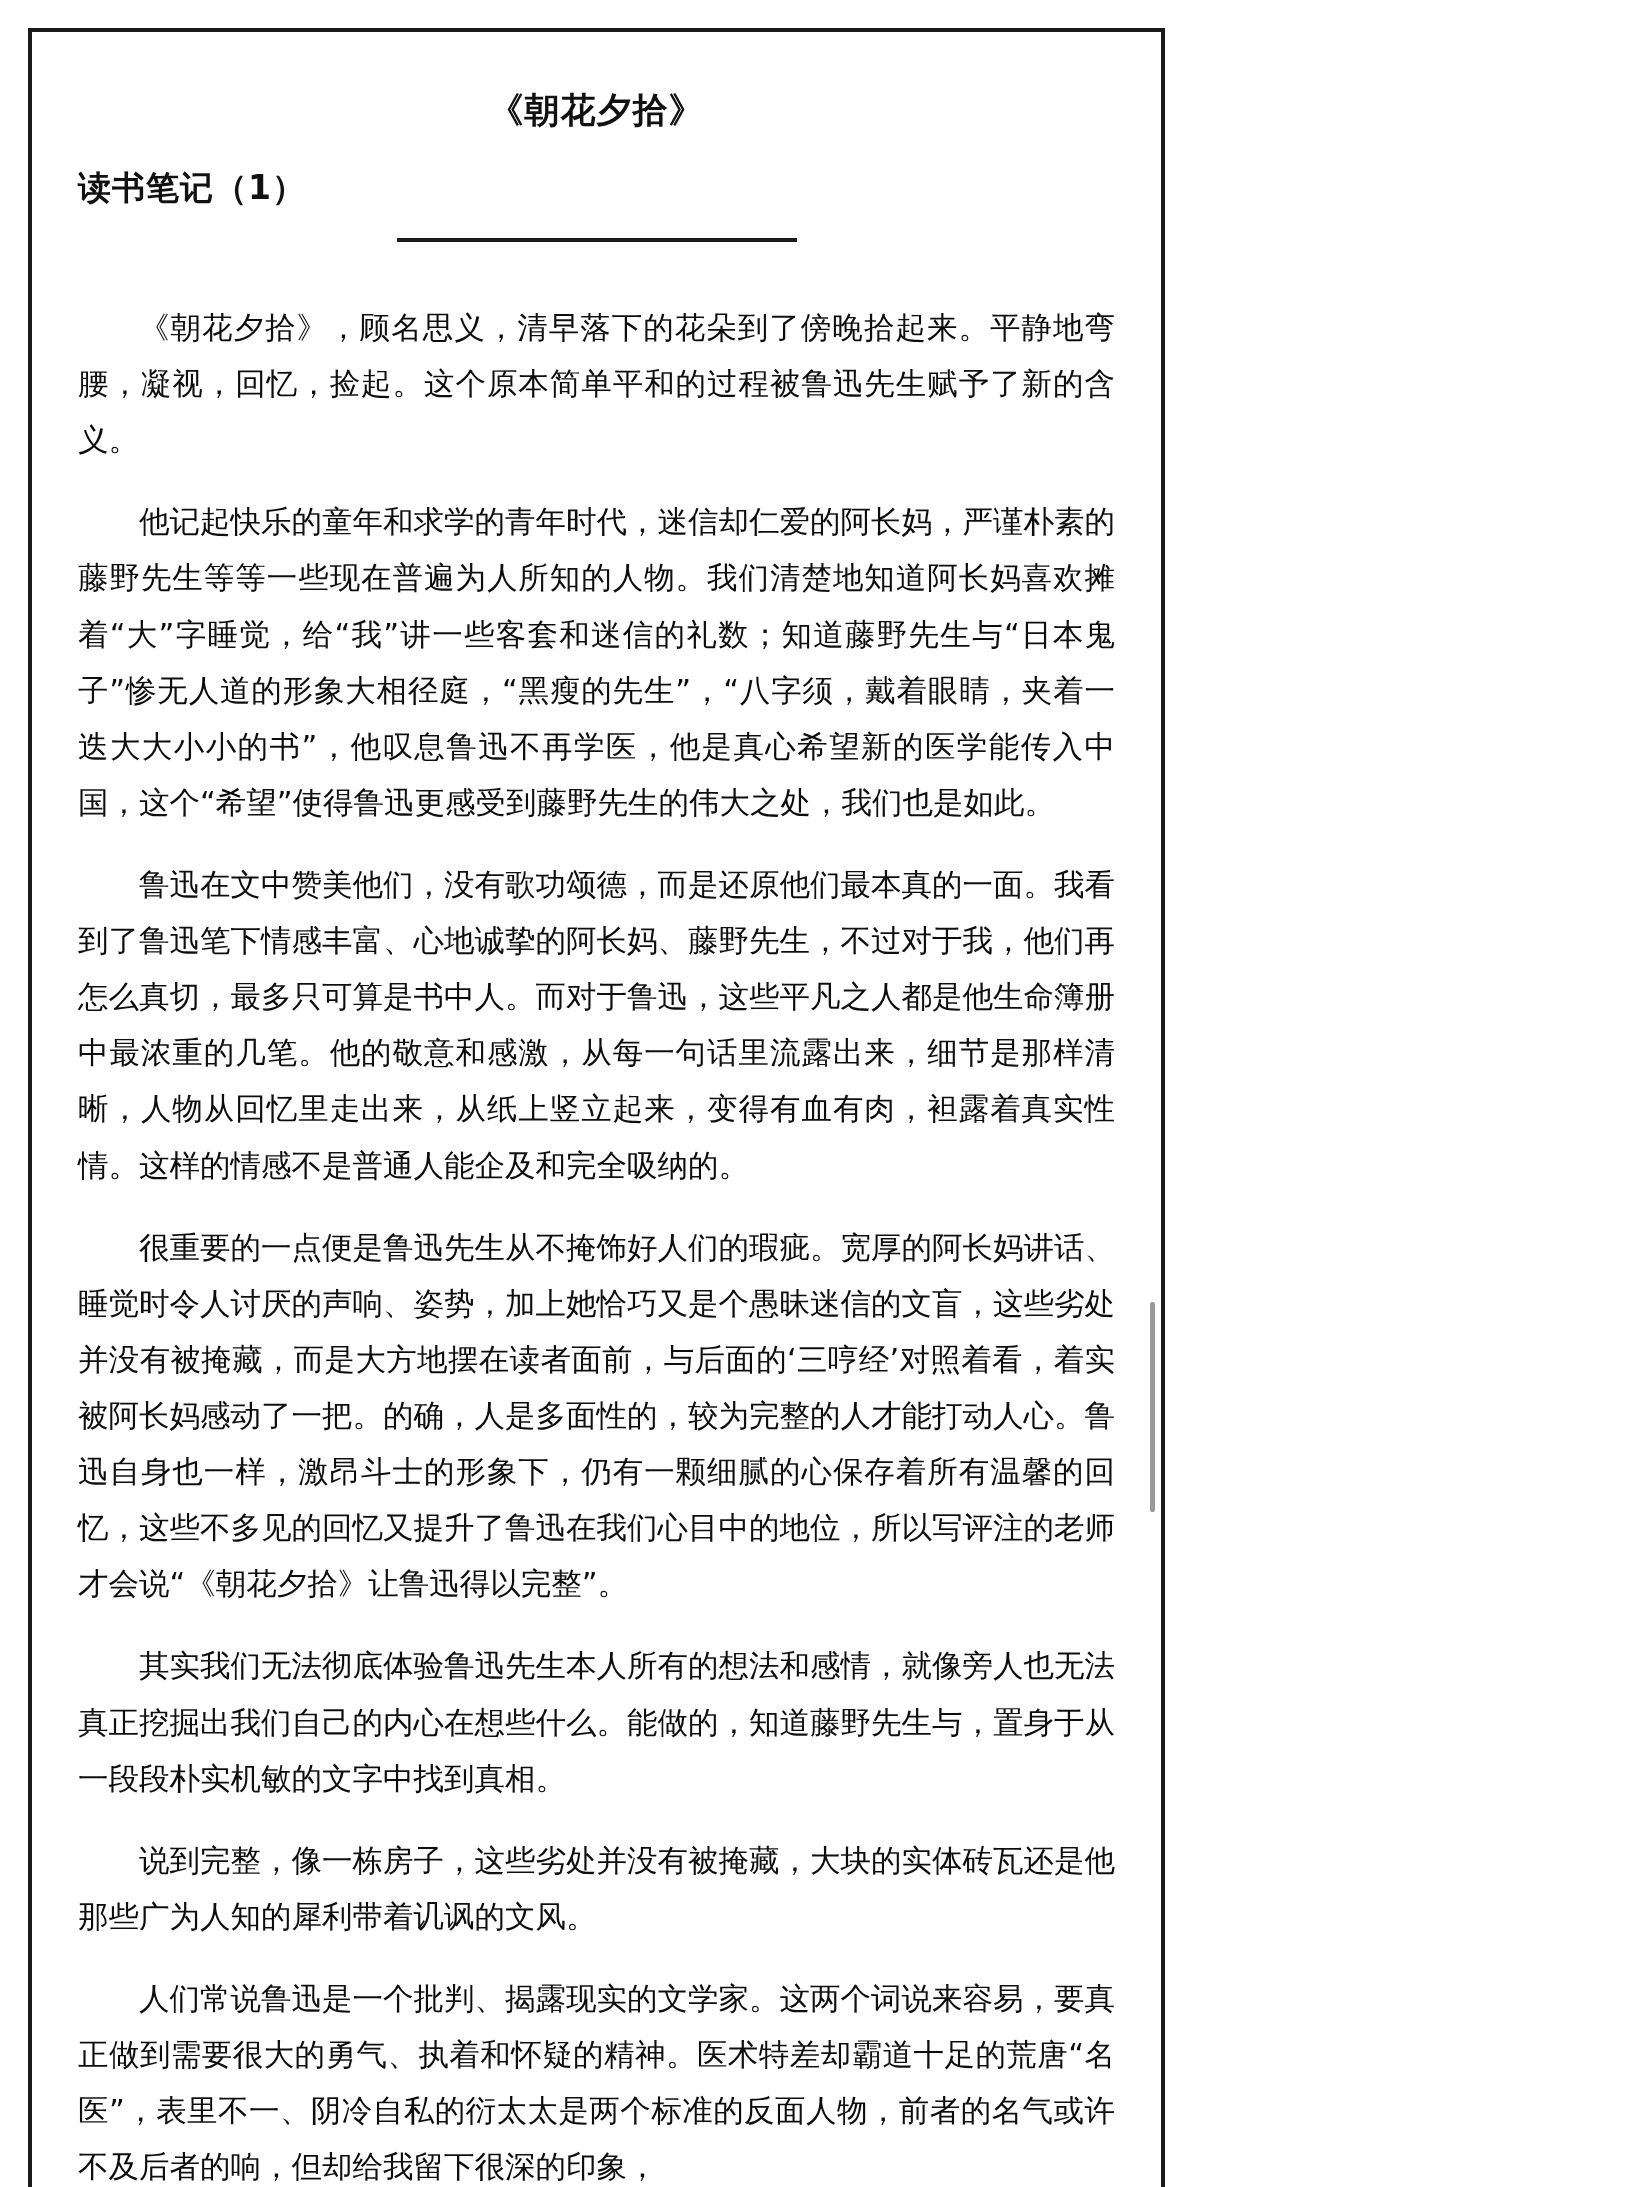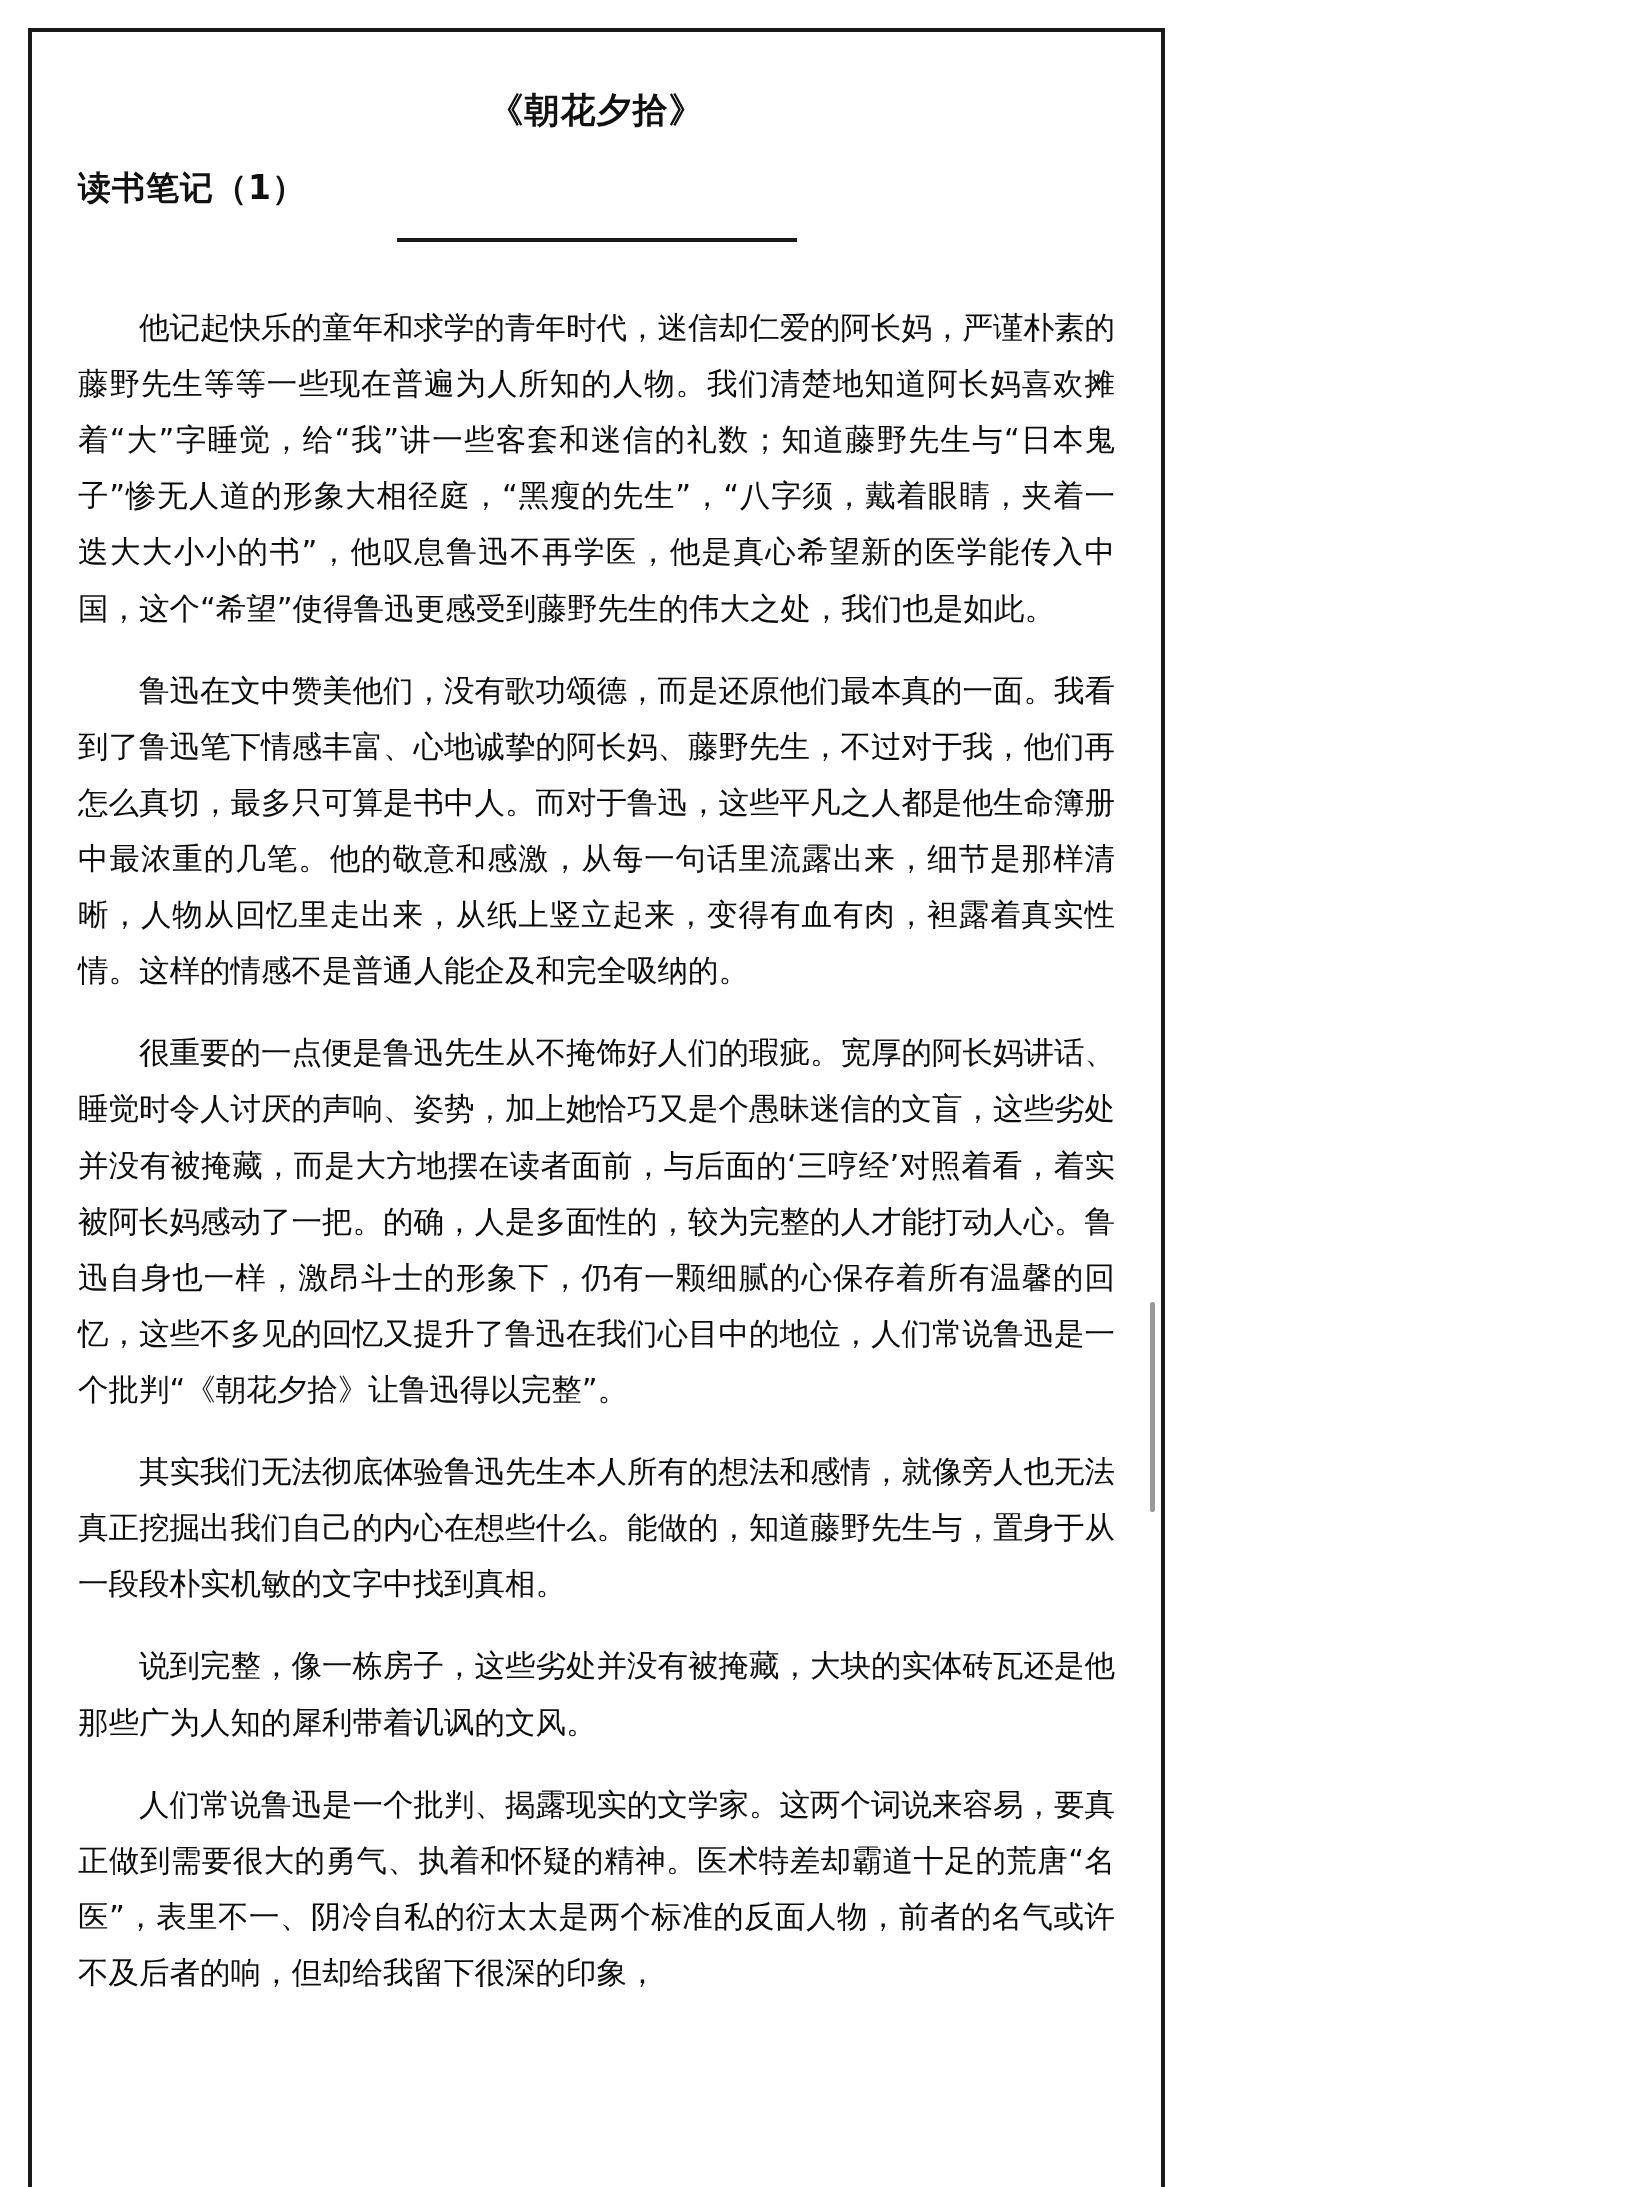--- a/index.html
+++ b/index.html
@@ -101,23 +101,24 @@
   <div class="sheet">
     <div class="sheet-inner">
 
       <div class="doc-title">《朝花夕拾》</div>
 
       <div class="doc-subtitle">读书笔记（1）</div>
 
       <div class="title-rule"></div>
 
       <div class="body-text">
+        <p>《朝花夕拾》，顾名思义，清早落下的花朵到了傍晚拾起来。平静地弯腰，凝视，回忆，捡起。这个原本简单平和的过程被鲁迅先生赋予了新的含义。</p>
         <p>他记起快乐的童年和求学的青年时代，迷信却仁爱的阿长妈，严谨朴素的藤野先生等等一些现在普遍为人所知的人物。我们清楚地知道阿长妈喜欢摊着“大”字睡觉，给“我”讲一些客套和迷信的礼数；知道藤野先生与“日本鬼子”惨无人道的形象大相径庭，“黑瘦的先生”，“八字须，戴着眼睛，夹着一迭大大小小的书”，他叹息鲁迅不再学医，他是真心希望新的医学能传入中国，这个“希望”使得鲁迅更感受到藤野先生的伟大之处，我们也是如此。</p>
         <p>鲁迅在文中赞美他们，没有歌功颂德，而是还原他们最本真的一面。我看到了鲁迅笔下情感丰富、心地诚挚的阿长妈、藤野先生，不过对于我，他们再怎么真切，最多只可算是书中人。而对于鲁迅，这些平凡之人都是他生命簿册中最浓重的几笔。他的敬意和感激，从每一句话里流露出来，细节是那样清晰，人物从回忆里走出来，从纸上竖立起来，变得有血有肉，袒露着真实性情。这样的情感不是普通人能企及和完全吸纳的。</p>
-        <p>很重要的一点便是鲁迅先生从不掩饰好人们的瑕疵。宽厚的阿长妈讲话、睡觉时令人讨厌的声响、姿势，加上她恰巧又是个愚昧迷信的文盲，这些劣处并没有被掩藏，而是大方地摆在读者面前，与后面的‘三哼经’对照着看，着实被阿长妈感动了一把。的确，人是多面性的，较为完整的人才能打动人心。鲁迅自身也一样，激昂斗士的形象下，仍有一颗细腻的心保存着所有温馨的回忆，这些不多见的回忆又提升了鲁迅在我们心目中的地位，人们常说鲁迅是一个批判“《朝花夕拾》让鲁迅得以完整”。</p>
+        <p>很重要的一点便是鲁迅先生从不掩饰好人们的瑕疵。宽厚的阿长妈讲话、睡觉时令人讨厌的声响、姿势，加上她恰巧又是个愚昧迷信的文盲，这些劣处并没有被掩藏，而是大方地摆在读者面前，与后面的‘三哼经’对照着看，着实被阿长妈感动了一把。的确，人是多面性的，较为完整的人才能打动人心。鲁迅自身也一样，激昂斗士的形象下，仍有一颗细腻的心保存着所有温馨的回忆，这些不多见的回忆又提升了鲁迅在我们心目中的地位，所以写评注的老师才会说“《朝花夕拾》让鲁迅得以完整”。</p>
         <p>其实我们无法彻底体验鲁迅先生本人所有的想法和感情，就像旁人也无法真正挖掘出我们自己的内心在想些什么。能做的，知道藤野先生与，置身于从一段段朴实机敏的文字中找到真相。</p>
         <p>说到完整，像一栋房子，这些劣处并没有被掩藏，大块的实体砖瓦还是他那些广为人知的犀利带着讥讽的文风。</p>
         <p>人们常说鲁迅是一个批判、揭露现实的文学家。这两个词说来容易，要真正做到需要很大的勇气、执着和怀疑的精神。医术特差却霸道十足的荒唐“名医”，表里不一、阴冷自私的衍太太是两个标准的反面人物，前者的名气或许不及后者的响，但却给我留下很深的印象，</p>
       </div>
 
     </div>
 
     <div class="scroll-indicator"></div>
   </div>
 

